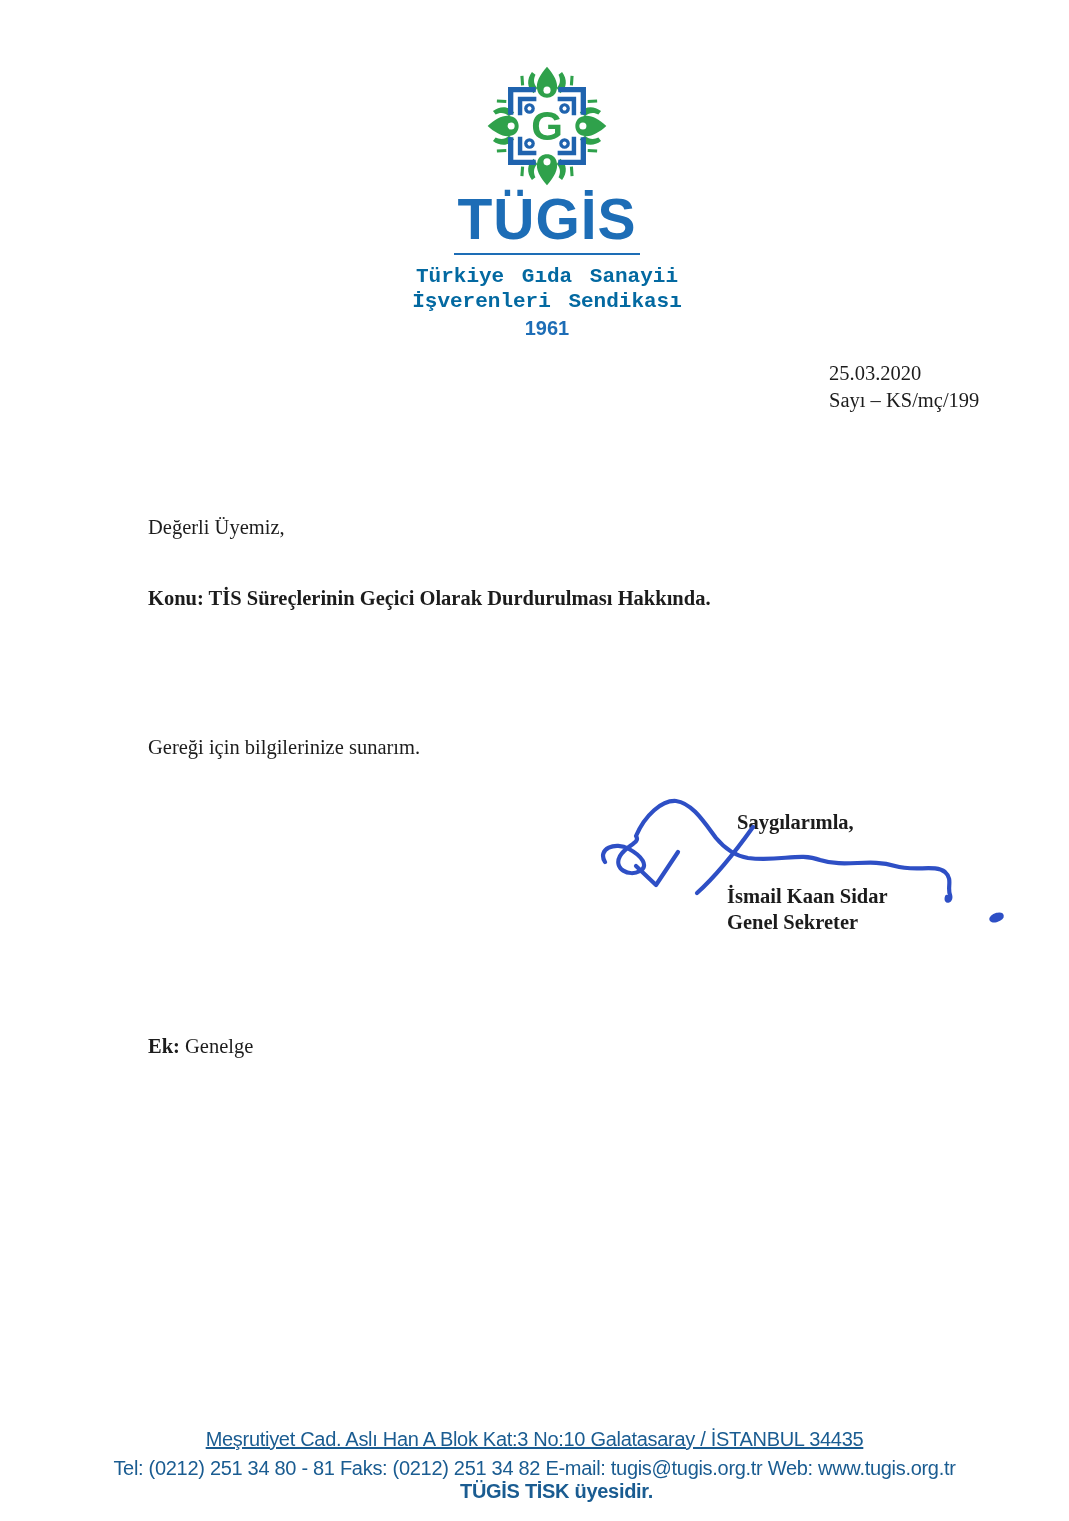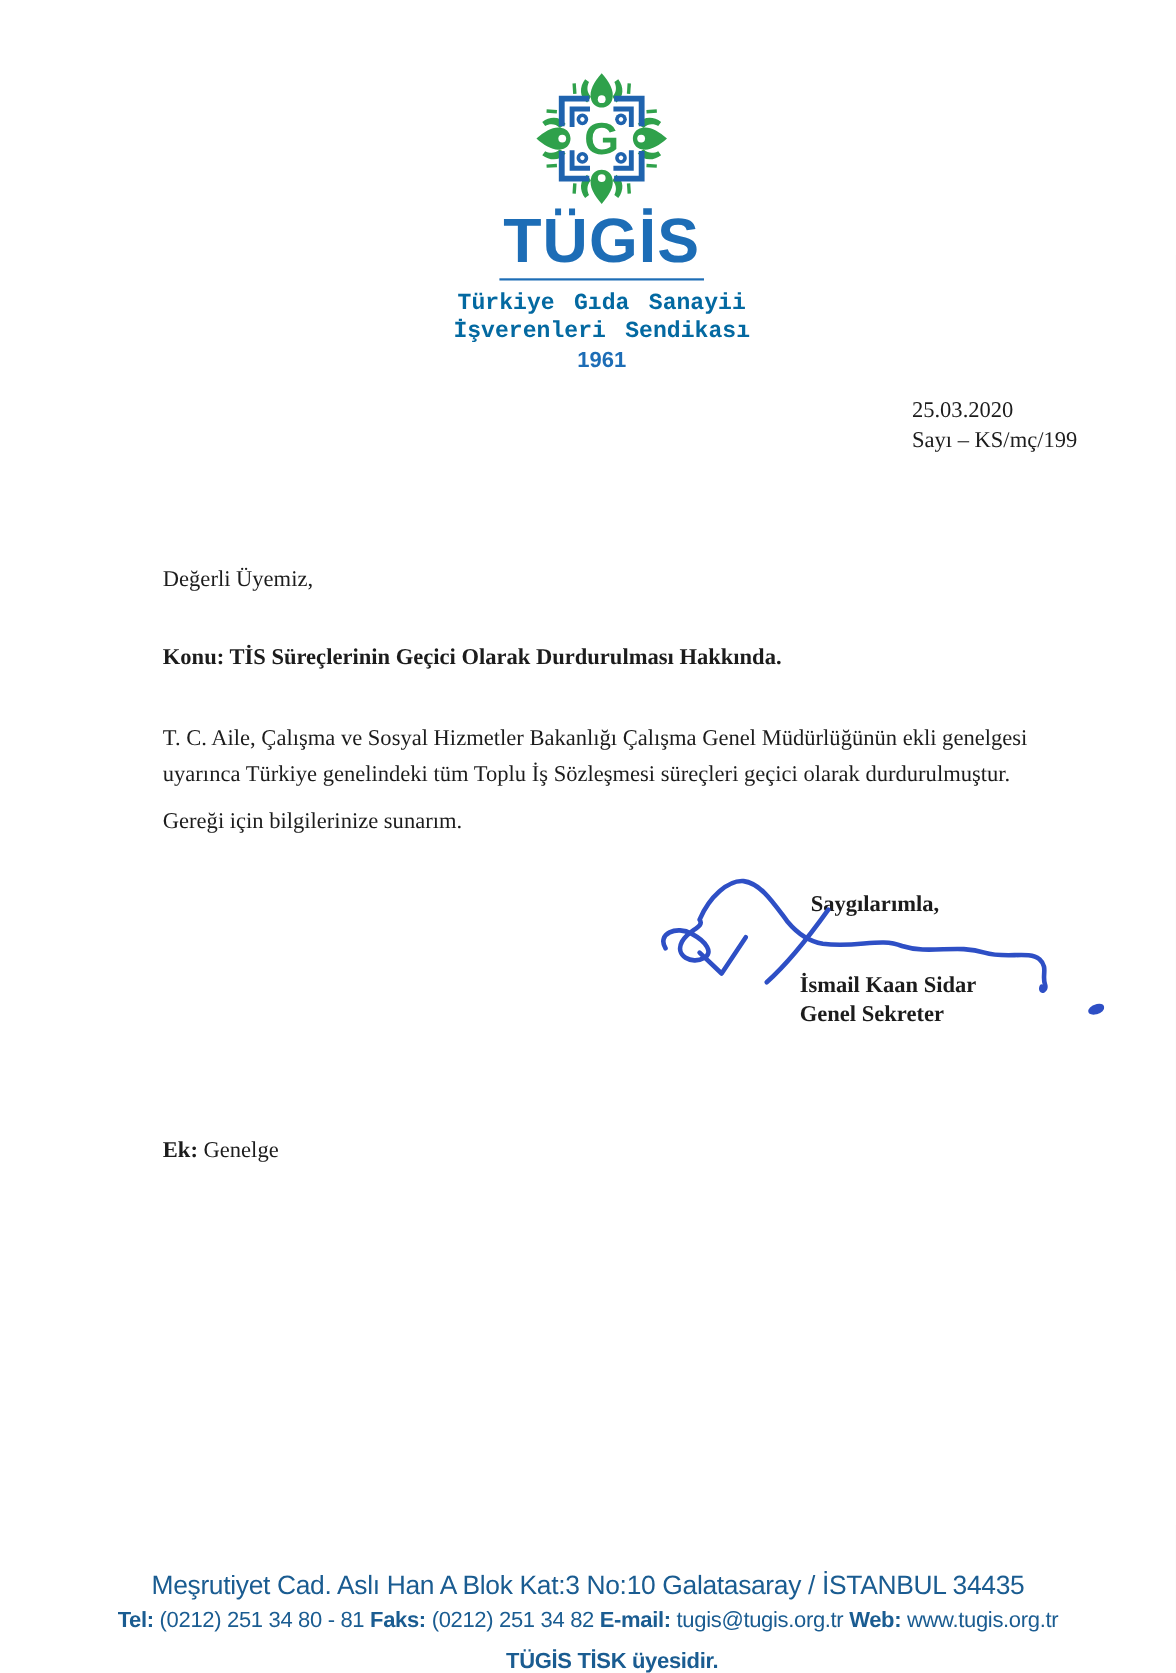--- a/index.html
+++ b/index.html
@@ -45,24 +45,24 @@
 
   
   .attachment { position:absolute; left:148px; top:1035px; font-size:20.5px; }
   .attachment .label { font-weight:700;text-align:right; }
 
   
   .footer {
     position:absolute; left:0; top:1428px; width:100%; text-align:center;
     font-family:"Liberation Sans", sans-serif; color:#1a5c91; letter-spacing:-0.3px;
   }
-  .footer-line1 { font-size:24px; font-weight:500; margin-bottom:6px; }
+  .footer-line1 { font-size:20px; font-weight:500; margin-bottom:6px;text-decoration:underline; }
   .footer-line2 { font-size:20px; font-weight:500; }
-  .footer-line2 .flabel { font-weight:700; }
-  .footer-line3 { font-size:20px; font-weight:600; margin-top:14px;padding-left:44px; }
+  .footer-line2 .flabel { font-weight:400; }
+  .footer-line3 { font-size:20px; font-weight:600; margin-top:0;padding-left:44px; }
 </style>
 </head>
 <body>
 
 <div class="page">
 
   <header class="letterhead">
     <svg class="emblem" viewBox="0 0 140 140" aria-hidden="true">
       <defs>
         <g id="tulip">
@@ -97,22 +97,20 @@
     <div class="year">1961</div>
   </header>
 
   <div class="meta">
     <div>25.03.2020</div>
     <div>Sayı – KS/mç/199</div>
   </div>
 
   <div class="salutation">Değerli Üyemiz,</div>
   <div class="subject">Konu: TİS Süreçlerinin Geçici Olarak Durdurulması Hakkında.</div>
-  <p class="body-par">T. C. Aile, Çalışma ve Sosyal Hizmetler Bakanlığı Çalışma Genel Müdürlüğünün ekli genelgesi
-uyarınca Türkiye genelindeki tüm Toplu İş Sözleşmesi süreçleri geçici olarak durdurulmuştur.</p>
   <p class="request">Gereği için bilgilerinize sunarım.</p>
 
   <div class="closing">Saygılarımla,</div>
   <svg class="signature-svg" viewBox="0 0 385 118" aria-hidden="true">
     <g stroke="#2e4fc5" stroke-width="4.2" fill="none" stroke-linecap="round" stroke-linejoin="round">
       <path d="M20,69 C12,56 30,48 44,56 C57,63 64,73 55,78 C44,84 28,76 35,63 C41,52 56,50 51,43 C60,22 77,7 91,8 C107,10 119,29 131,45 C141,57 151,63 163,65 C195,69 215,59 235,67 C260,75 285,65 310,73 C330,79 350,71 360,79 C368,86 362,94 365,102 C367,108 360,110 362,104"></path>
       <path d="M51,73 L71,92 L93,59"></path>
       <path d="M112,100 C130,84 148,62 168,34"></path>
     </g>
   </svg>

